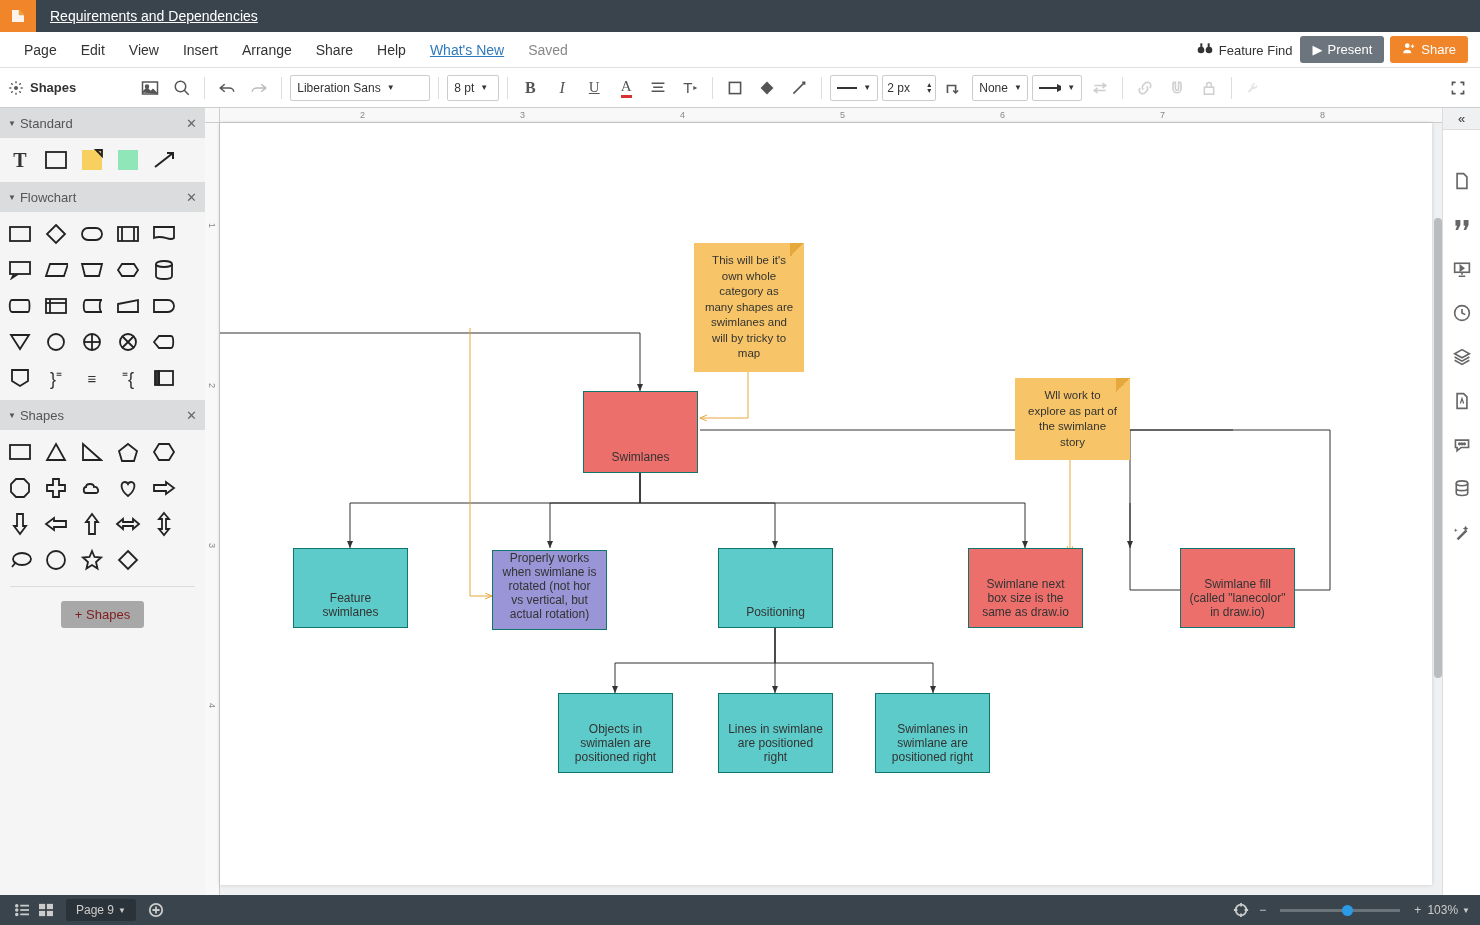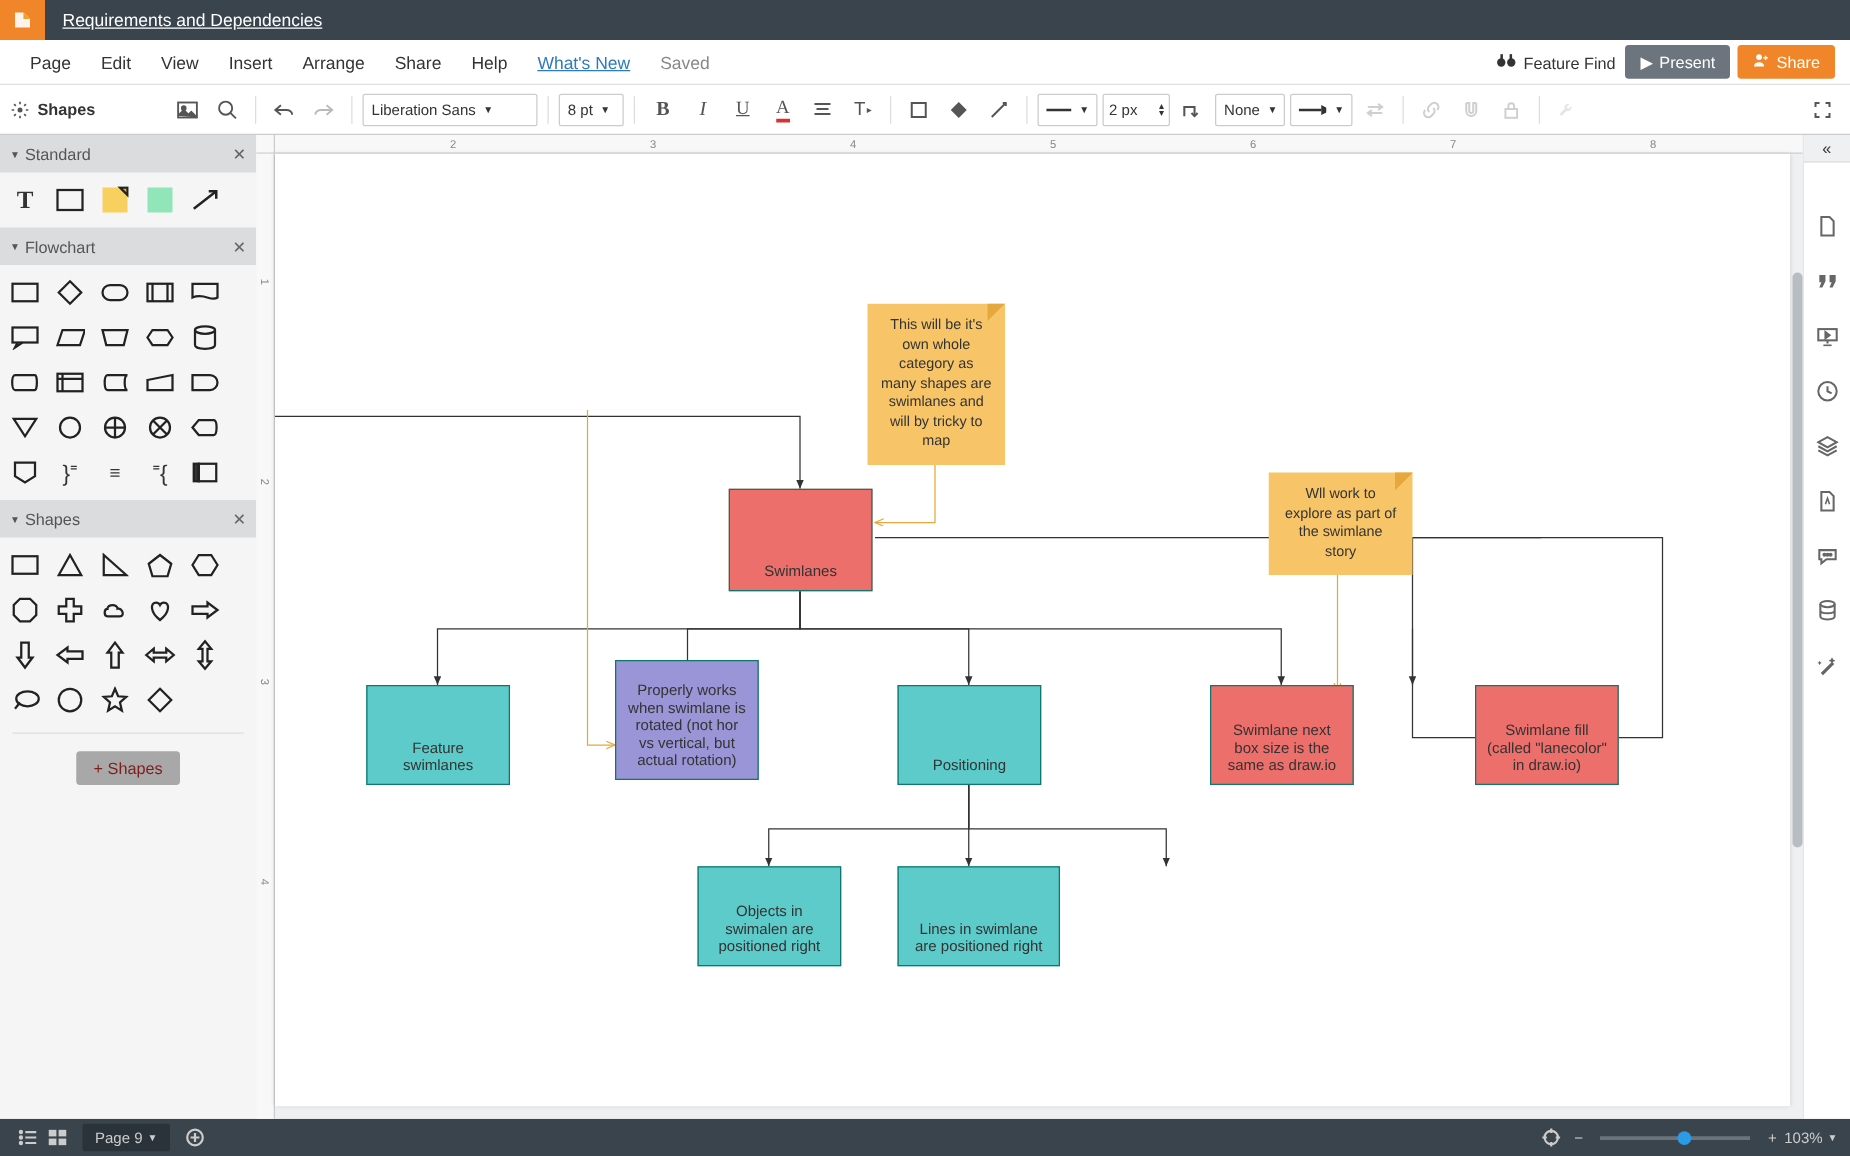--- a/index.html
+++ b/index.html
@@ -587,37 +587,40 @@
 
       <div class="sticky" style="left:474px; top:120px; width:110px"><span>This will be it's own whole category as many shapes are swimlanes and will by tricky to map</span></div>
       <div class="sticky" style="left:795px; top:255px; width:115px"><span>Wll work to explore as part of the swimlane story</span></div>
 
       <div class="node red" style="left:363px; top:268px; width:115px; height:82px">
           <span>Swimlanes</span>
         </div>
       <div class="node teal" style="left:73px; top:425px; width:115px; height:80px">
           <span>Feature swimlanes</span>
         </div>
-      <div class="node purple" style="left:272px; top:405px; width:115px; height:96px">
+      <div class="node purple" style="left:272px; top:427px; width:115px; height:80px">
           <span>Properly works when swimlane is rotated (not hor vs vertical, but actual rotation)</span>
         </div>
       <div class="node teal" style="left:498px; top:425px; width:115px; height:80px">
           <span>Positioning</span>
         </div>
       <div class="node red" style="left:748px; top:425px; width:115px; height:80px">
           <span>Swimlane next box size is the same as draw.io</span>
         </div>
       <div class="node red" style="left:960px; top:425px; width:115px; height:80px">
           <span>Swimlane fill (called "lanecolor" in draw.io)</span>
         </div>
       <div class="node teal" style="left:338px; top:570px; width:115px; height:80px">
           <span>Objects in swimalen are positioned right</span>
         </div>
-      <div class="node teal" style="left:498px; top:570px; width:130px; height:80px">
+      <div class="node teal" style="left:498px; top:570px; width:115px; height:80px">
           <span>Lines in swimlane are positioned right</span>
+        </div>
+      <div class="node teal" style="left:655px; top:570px; width:115px; height:80px">
+          <span>Swimlanes in swimlane are positioned right</span>
         </div>
     </div>
     <div class="scrollbar-v"></div>
   </div>
 
   <div class="right-panel">
     <div class="rp-collapse">«</div>
     <div class="right-icon">
         <svg width="16" height="18" viewBox="0 0 18 22" fill="none" stroke="#666" stroke-width="2">
           <path d="M3 2h8l4 4v14H3z"></path>

